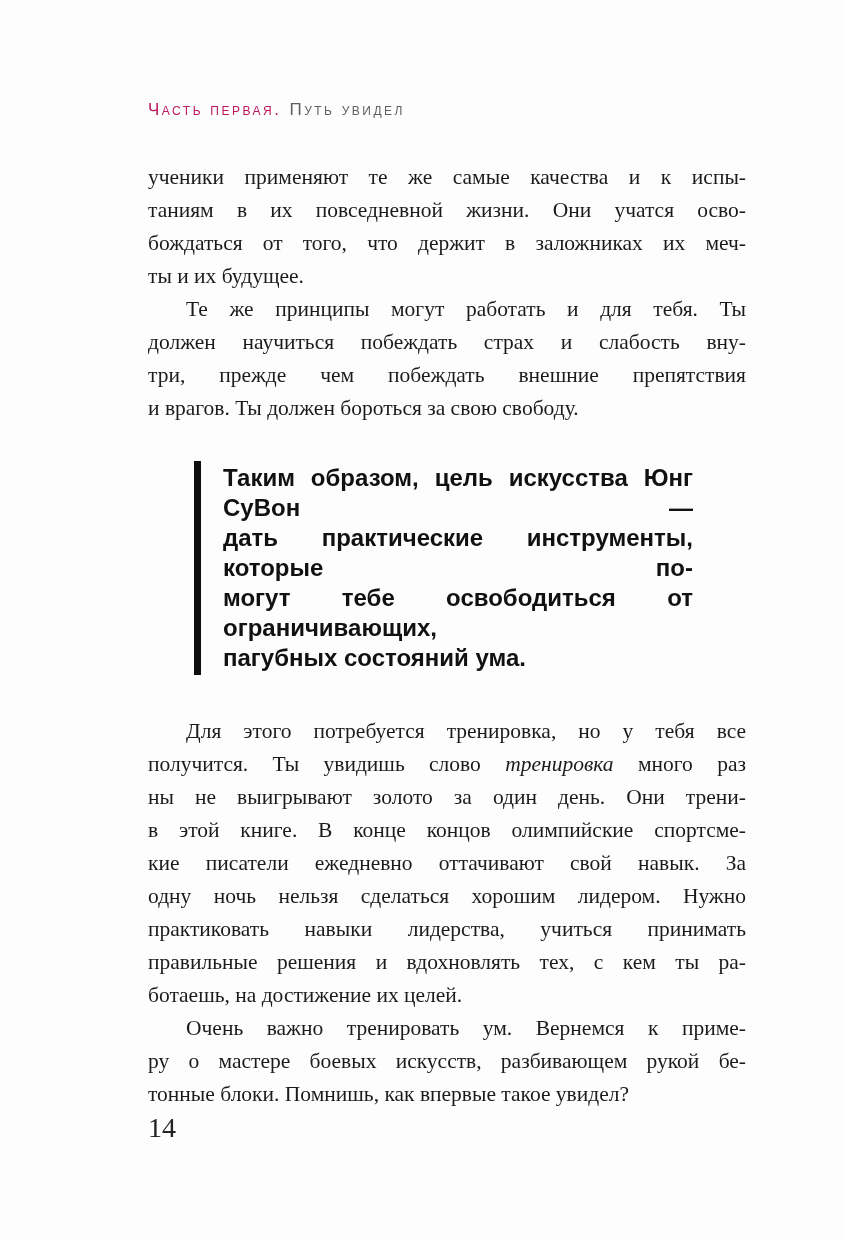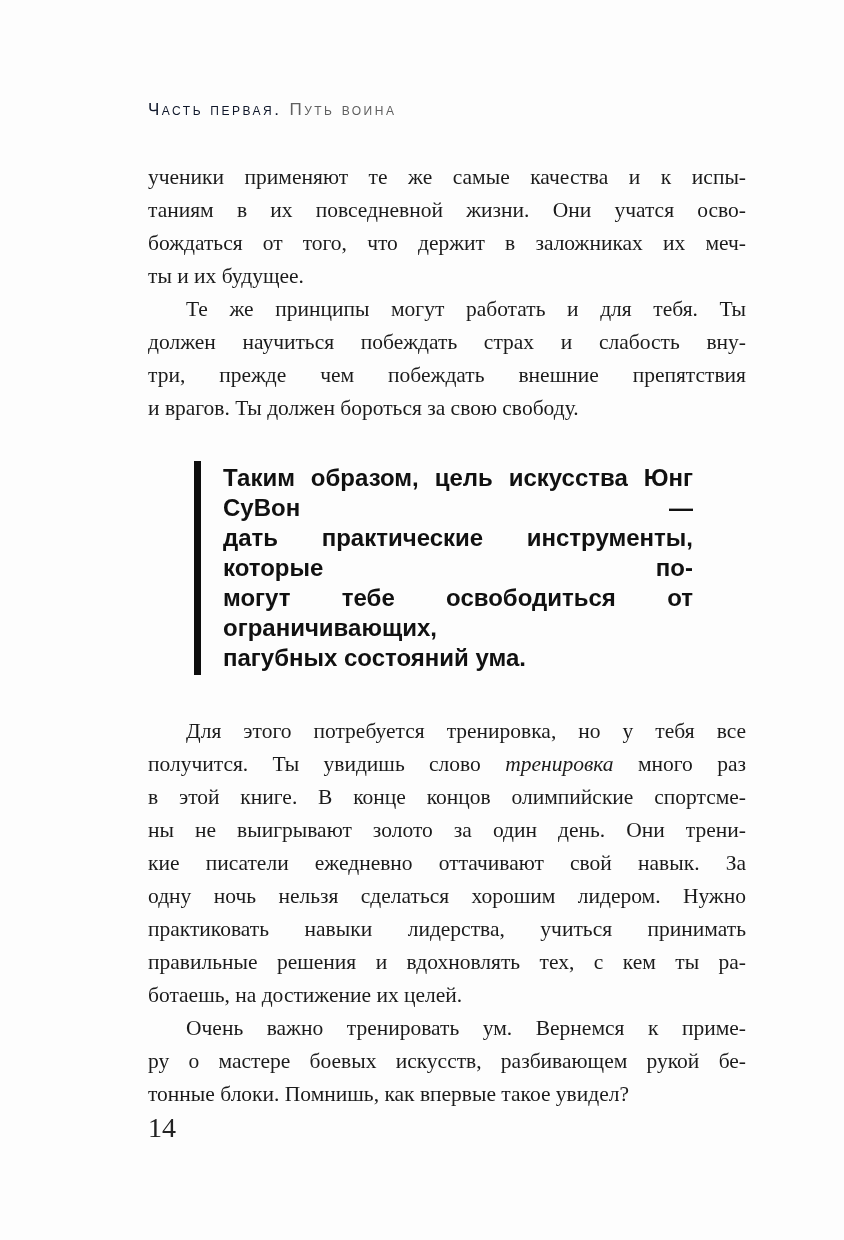--- a/index.html
+++ b/index.html
@@ -18,21 +18,21 @@
   .running-header {
     position: absolute;
     left: 148px;
     top: 100px;
     font-family: "Liberation Sans", sans-serif;
     font-variant: small-caps;
     letter-spacing: 2.5px;
     font-size: 17px;
     white-space: nowrap;
   }
-  .running-header .part { color: #0f172a; }
+  .running-header .part { color: #be185d; }
   .running-header .title { color: #606060; margin-left: 8px; }
 
   .body-text {
     position: absolute;
     left: 148px;
     top: 161px;
     width: 598px;
     font-size: 21.5px;
     line-height: 33px;
     color: #1b1b1b;
@@ -79,21 +79,21 @@
     font-size: 28px;
     color: #222222;
     font-family: "Liberation Serif", serif;
   }
 </style>
 </head>
 <body>
 
 <div class="page">
   <div class="running-header">
-    <span class="part">Часть первая.</span><span class="title">Путь воина</span>
+    <span class="part">Часть первая.</span><span class="title">Путь увидел</span>
   </div>
 
   <div class="body-text" id="body-container">
       <div class="para">
         <div class="line">ученики применяют те же самые качества и к испы-</div>
         <div class="line">таниям в их повседневной жизни. Они учатся осво-</div>
         <div class="line">бождаться от того, что держит в заложниках их меч-</div>
         <div class="line last">ты и их будущее.</div>
       </div>
       <div class="para">
@@ -107,22 +107,22 @@
         <div class="quote-text">
           <div class="line">Таким образом, цель искусства Юнг СуВон —</div>
           <div class="line">дать практические инструменты, которые по-</div>
           <div class="line">могут тебе освободиться от ограничивающих,</div>
           <div class="line last">пагубных состояний ума.</div>
         </div>
       </div>
       <div class="para">
         <div class="line indent">Для этого потребуется тренировка, но у тебя все</div>
         <div class="line">получится. Ты увидишь слово <i>тренировка</i> много раз</div>
+        <div class="line">ны не выигрывают золото за один день. Они трени-</div>
         <div class="line">в этой книге. В конце концов олимпийские спортсме-</div>
-        <div class="line">ны не выигрывают золото за один день. Они трени-</div>
         <div class="line">кие писатели ежедневно оттачивают свой навык. За</div>
         <div class="line">одну ночь нельзя сделаться хорошим лидером. Нужно</div>
         <div class="line">практиковать навыки лидерства, учиться принимать</div>
         <div class="line">правильные решения и вдохновлять тех, с кем ты ра-</div>
         <div class="line last">ботаешь, на достижение их целей.</div>
       </div>
       <div class="para">
         <div class="line indent">Очень важно тренировать ум. Вернемся к приме-</div>
         <div class="line">ру о мастере боевых искусств, разбивающем рукой бе-</div>
         <div class="line last">тонные блоки. Помнишь, как впервые такое увидел?</div>

